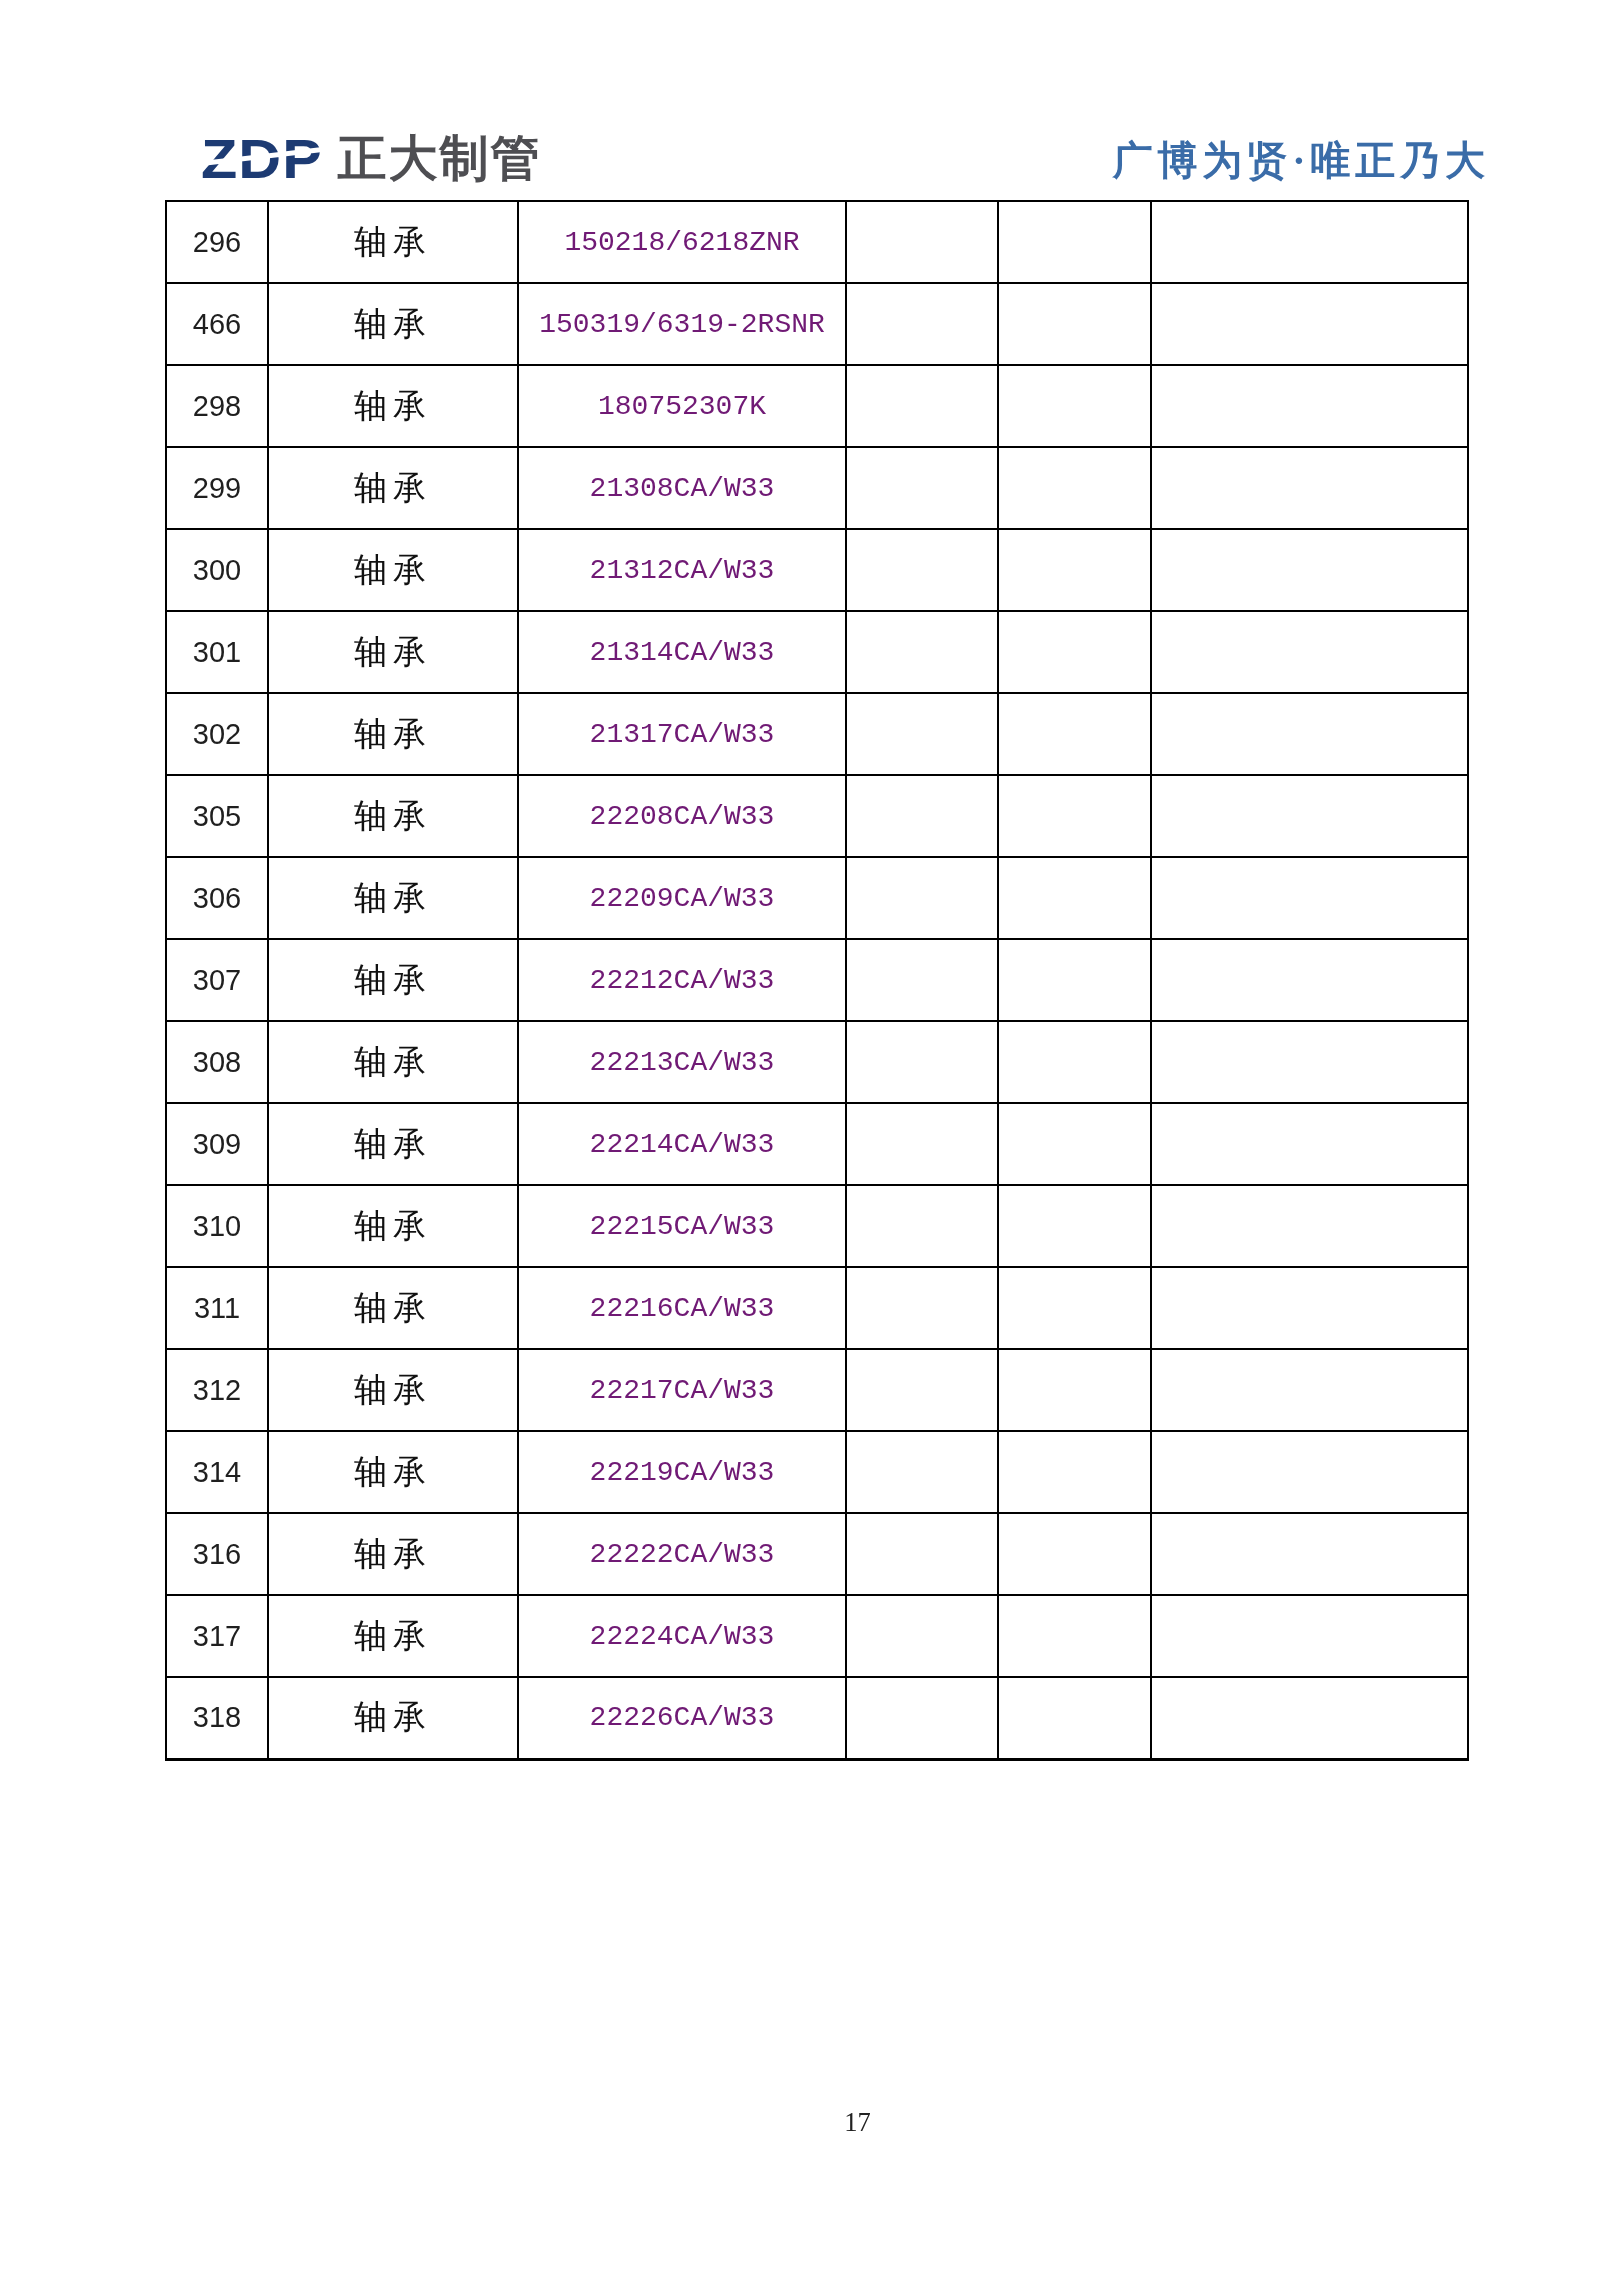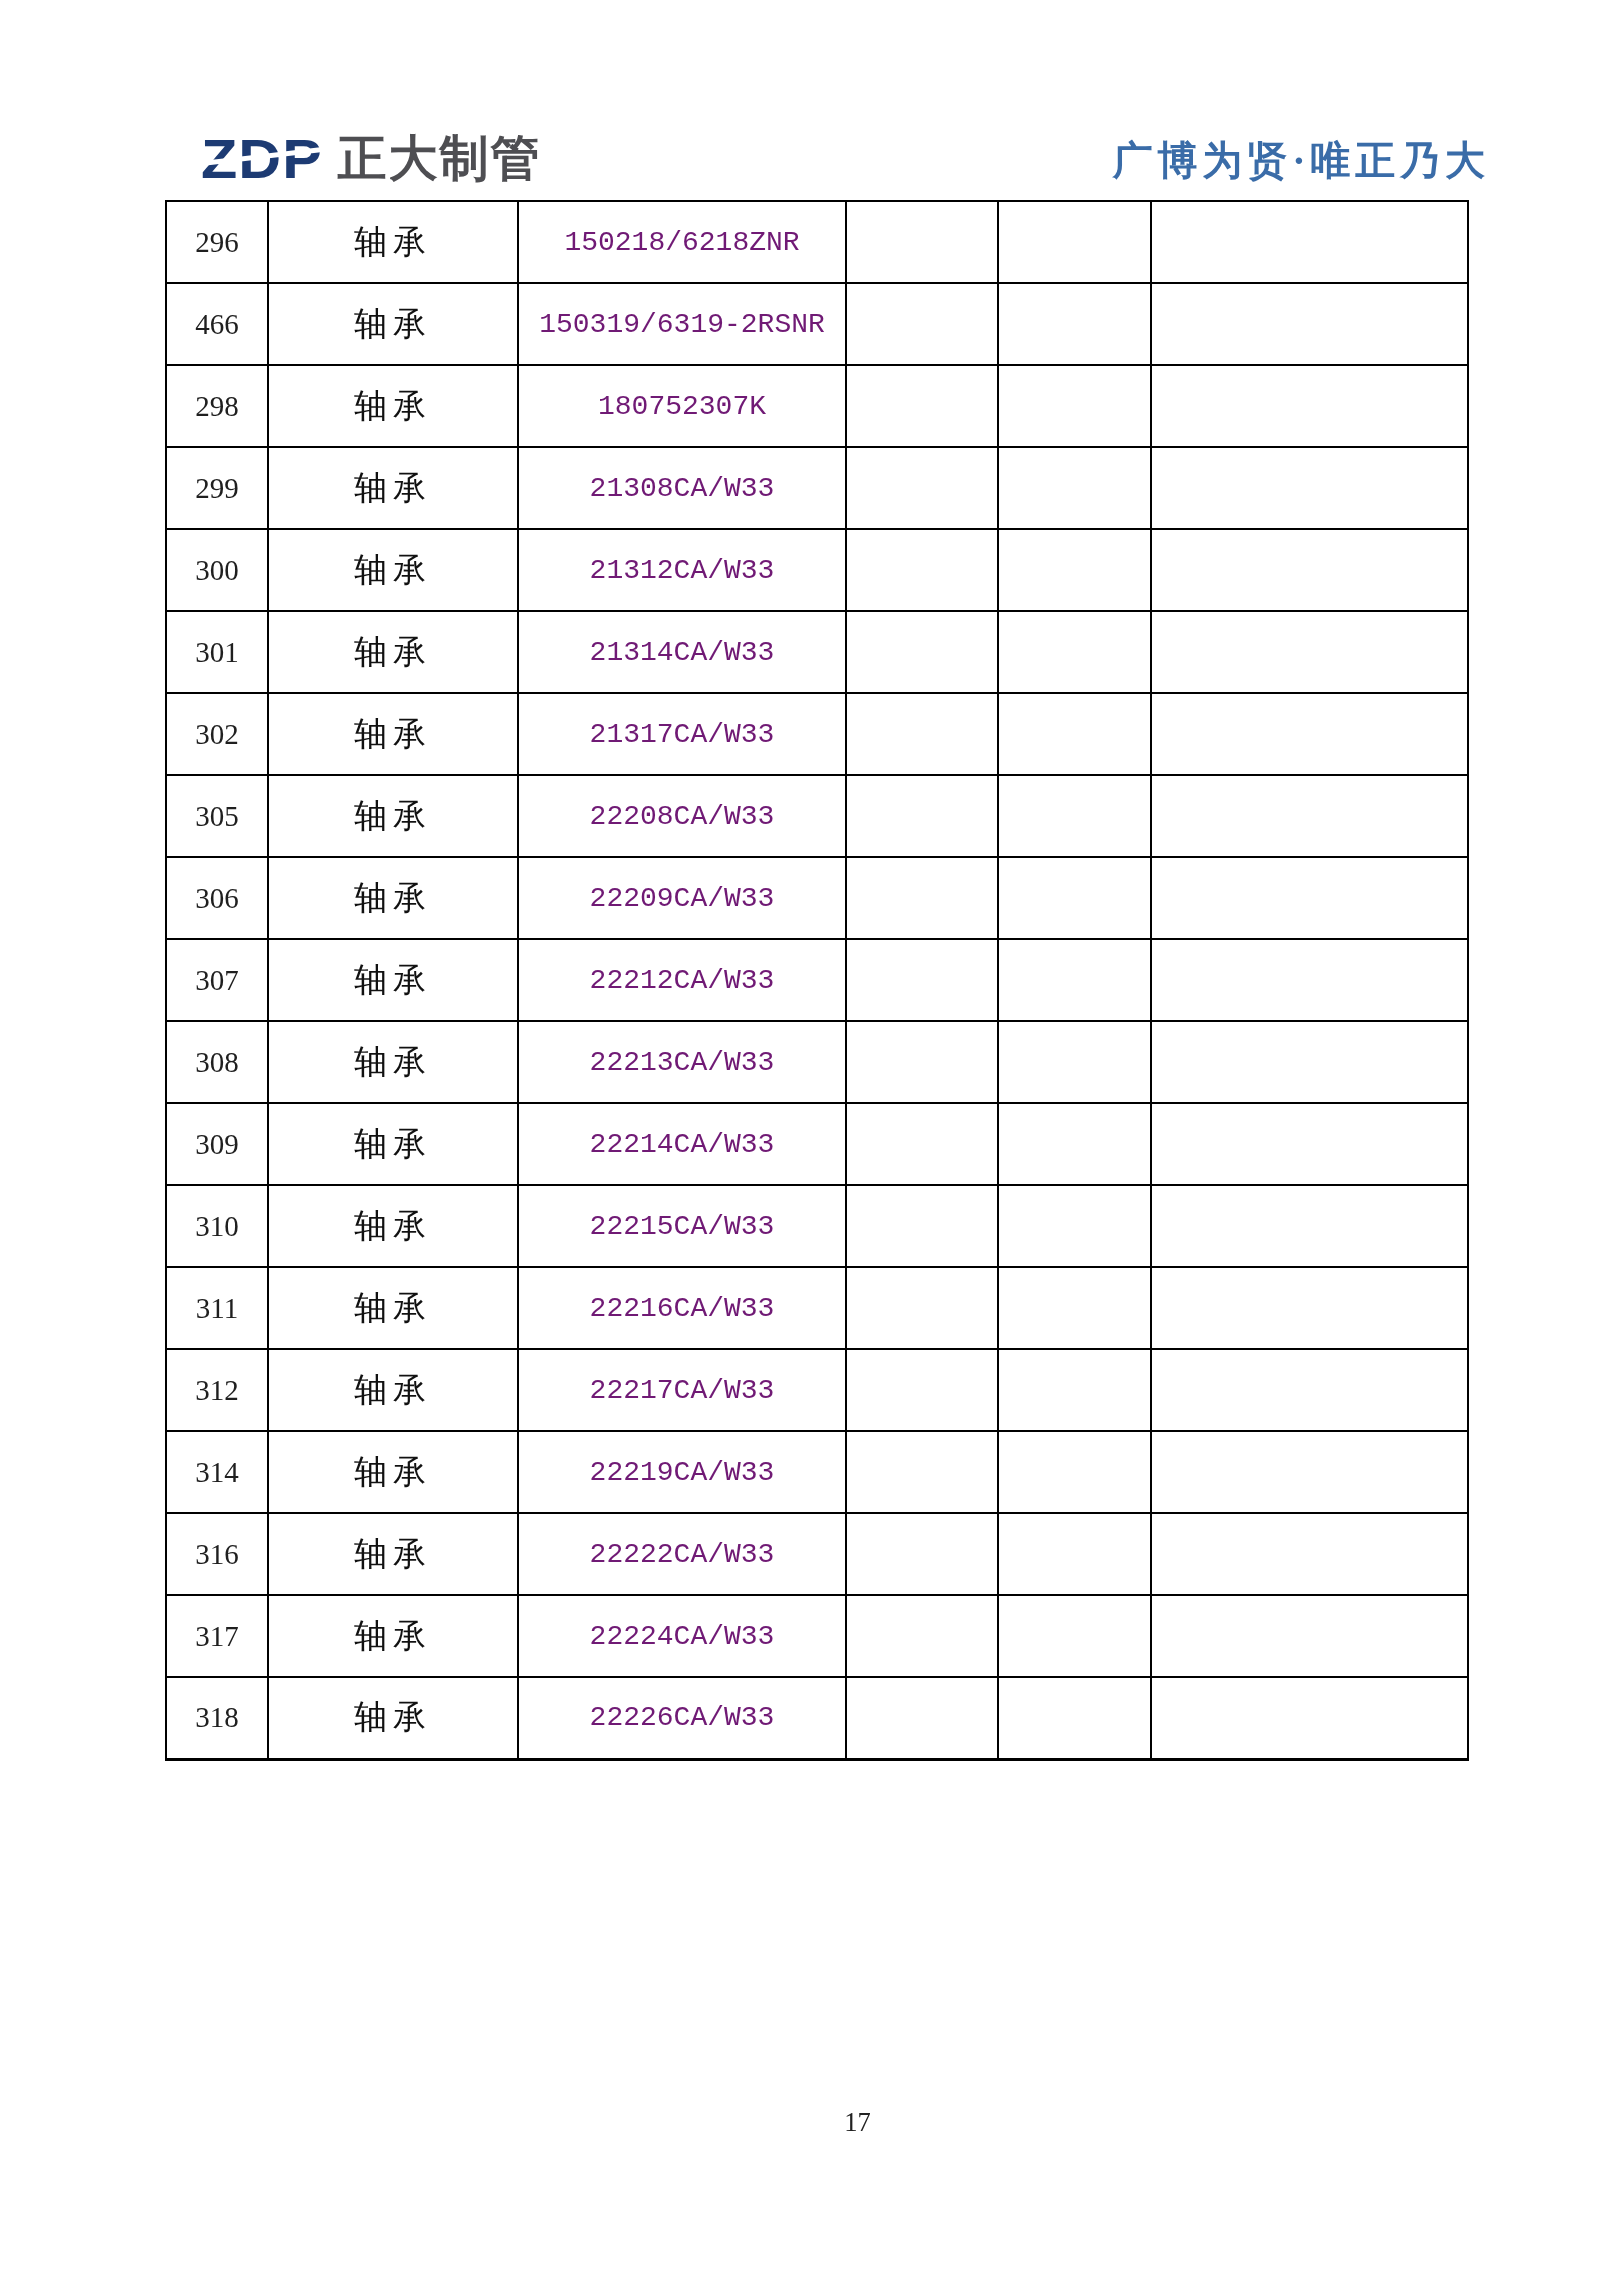--- a/index.html
+++ b/index.html
@@ -87,21 +87,21 @@
     overflow: hidden;
     white-space: nowrap;
   }
   .parts-table tr {
     height: 82px;
   }
   .parts-table tr:last-child td {
     border-bottom-width: 3.9px;
   }
   .c-no {
-    font-family: Liberation Serif, serif;
+    font-family: Liberation Sans, sans-serif;
     font-size: 29px;
     color: #1f1f1f;
   }
   .c-name {
     font-family: "Liberation Serif", serif;
     font-size: 33px;
     color: #111111;
     letter-spacing: 5.9px;
   }
   .c-model {

